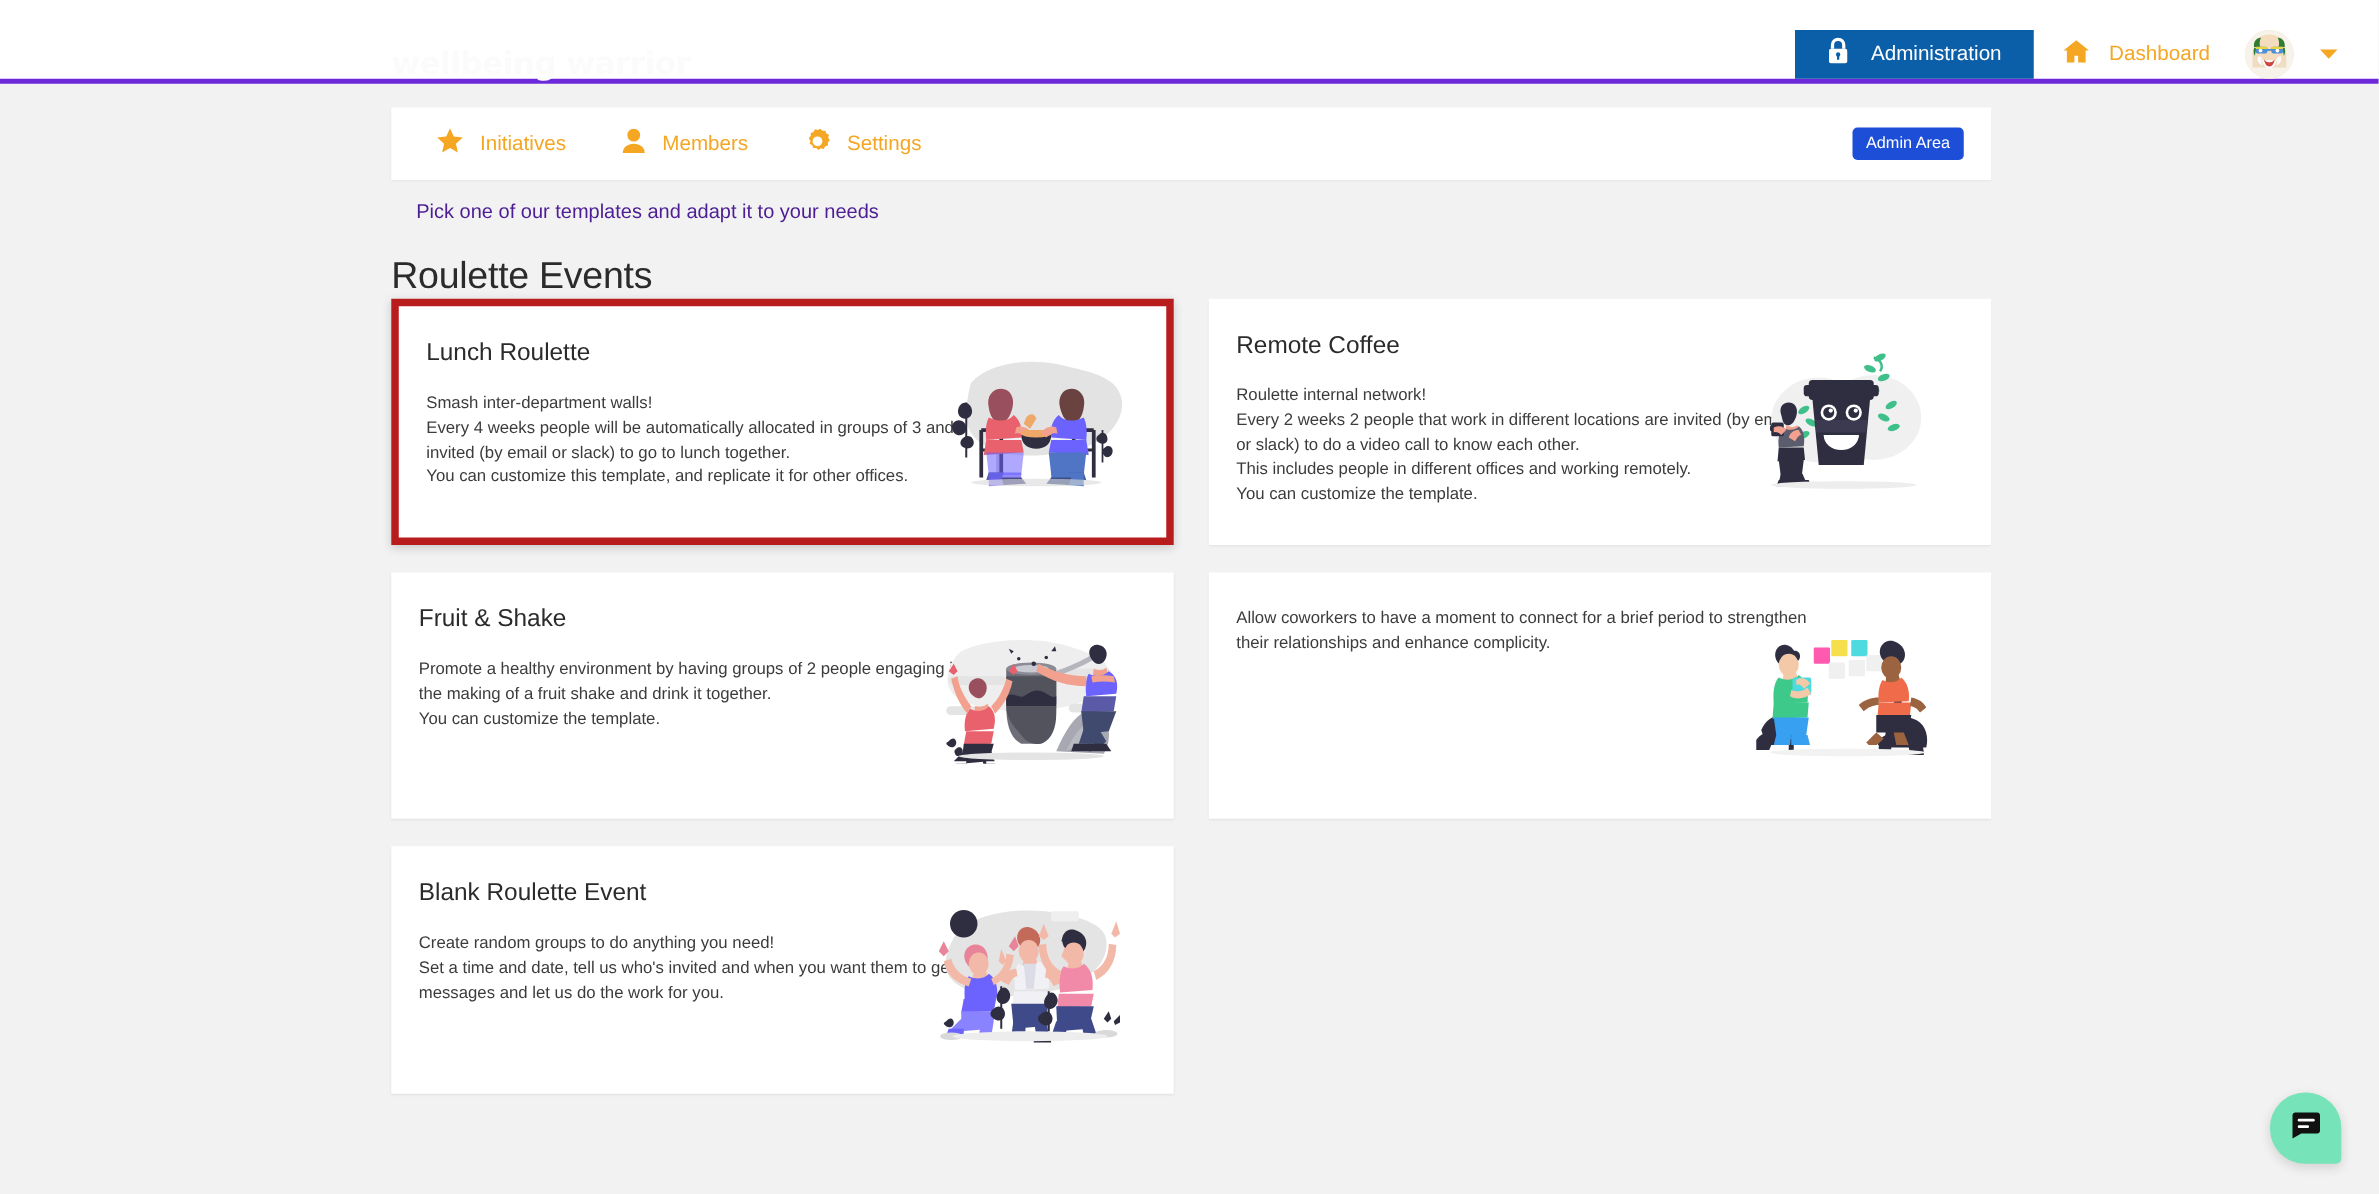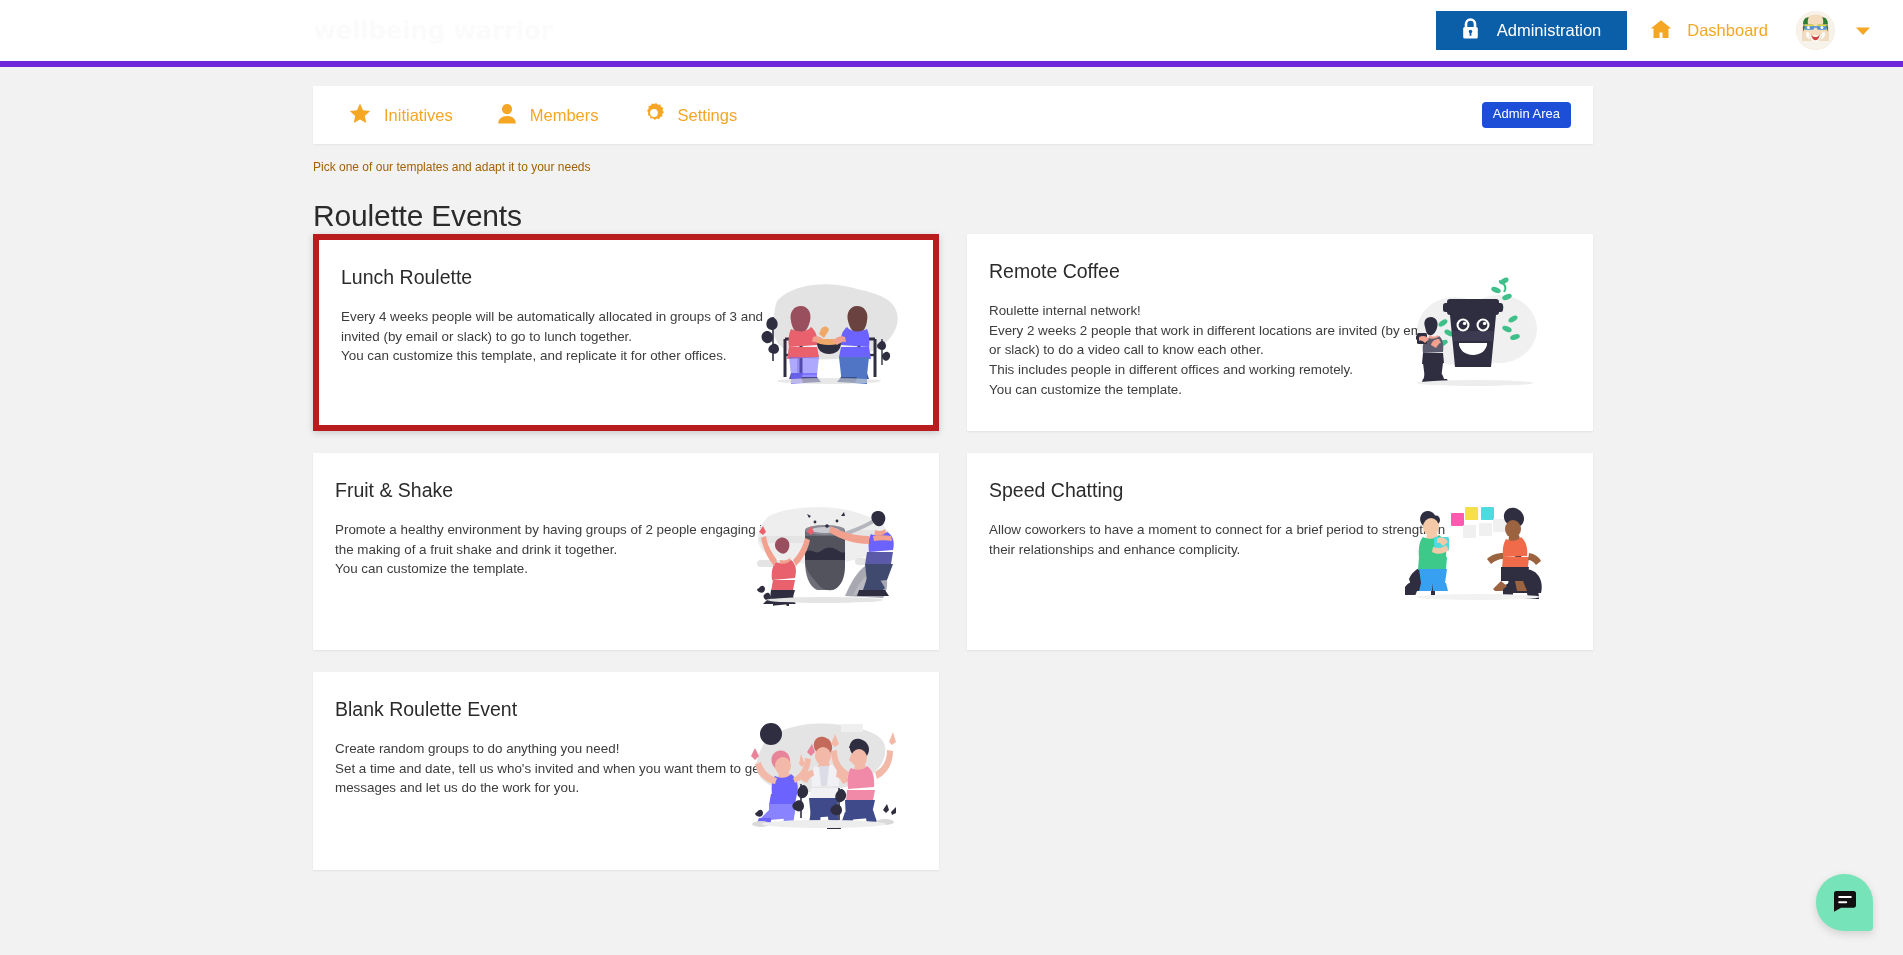--- a/index.html
+++ b/index.html
@@ -15,23 +15,23 @@
     background: #f2f2f2;
     color: #333333;
     -webkit-font-smoothing: antialiased;
   }
 
   
   .topbar {
     position: relative;
     height: 67px;
     background: #ffffff;
-    border-bottom: 6px solid #6d28d9;
-    display: flex;
-    align-items: center;
+    border-bottom: 4px solid #6d28d9;
+    display: flex;
+    align-items: flex-end;
   }
 
   .brand {
     display: flex;
     align-items: center;
     padding-left: 313px;
     flex: 0 0 auto;
   }
   .brand-logo {
     font-family: "DejaVu Sans", sans-serif;
@@ -147,24 +147,25 @@
 
   
   .page {
     position: absolute;
     left: 313px;
     top: 160px;
     width: 1280px;
   }
 
   .subtitle {
-    font-size: 12px;
-    color: #a16207;
+    font-size: 16px;
+    color: #4c1d95;
     margin-bottom: 22px;
     line-height: 1.3;
+    margin-left: 20px;
   }
 
   .page-title {
     font-size: 30px;
     font-weight: normal;
     color: #2b2b2b;
     letter-spacing: -0.2px;
     line-height: 1.2;
   }
 
@@ -356,20 +357,21 @@
 
   <div class="subtitle">Pick one of our templates and adapt it to your needs</div>
   <h1 class="page-title">Roulette Events</h1>
 
   <div class="grid">
 
     <div class="card selected">
       <div class="card-text">
         <h2 class="card-title">Lunch Roulette</h2>
         <div class="card-desc">
+          <div>Smash inter-department walls!</div>
           <div>Every 4 weeks people will be automatically allocated in groups of 3 and</div>
           <div>invited (by email or slack) to go to lunch together.</div>
           <div>You can customize this template, and replicate it for other offices.</div>
         </div>
       </div>
       <div class="card-art">
         <svg width="150" height="110" viewBox="0 0 150 110">
           <path d="M22 24c14-16 46-20 72-14s44 10 48 26-10 34-30 40-52 10-72 2-24-22-22-34 2-14 4-20z" fill="#e3e3e3"></path>
           <path d="M12 44c3-6 8-4 10 0 2 5-1 9-5 9s-7-4-5-9z" fill="#2f2e41"></path>
           <path d="M8 56c4-4 9-1 10 3 1 5-3 8-7 7s-6-7-3-10z" fill="#2f2e41"></path>
@@ -527,21 +529,20 @@
           <path d="M92 20l3-4 1 4z" fill="#2f2e41"></path>
           <path d="M10 92c3-4 6-2 6 1s-3 5-6 3-2-3 0-4z" fill="#2f2e41"></path>
           <path d="M16 98c3-3 6 0 5 3s-5 4-6 1 0-3 1-4z" fill="#2f2e41"></path>
           <ellipse cx="76" cy="104" rx="58" ry="3" fill="#e4e4e4"></ellipse>
         </svg>
       </div>
     </div>
 
     <div class="card">
       <div class="card-text">
-        <h2 class="card-title">Speed Chatting</h2>
         <div class="card-desc">
           <div>Allow coworkers to have a moment to connect for a brief period to strengthen</div>
           <div>their relationships and enhance complicity.</div>
         </div>
       </div>
       <div class="card-art">
         <svg width="150" height="104" viewBox="0 0 150 104">
           <rect x="48" y="14" width="13" height="13" rx="1" fill="#ff59b0"></rect>
           <rect x="62" y="8" width="13" height="13" rx="1" fill="#f5e04b"></rect>
           <rect x="78" y="8" width="13" height="13" rx="1" fill="#4ddbe0"></rect>

